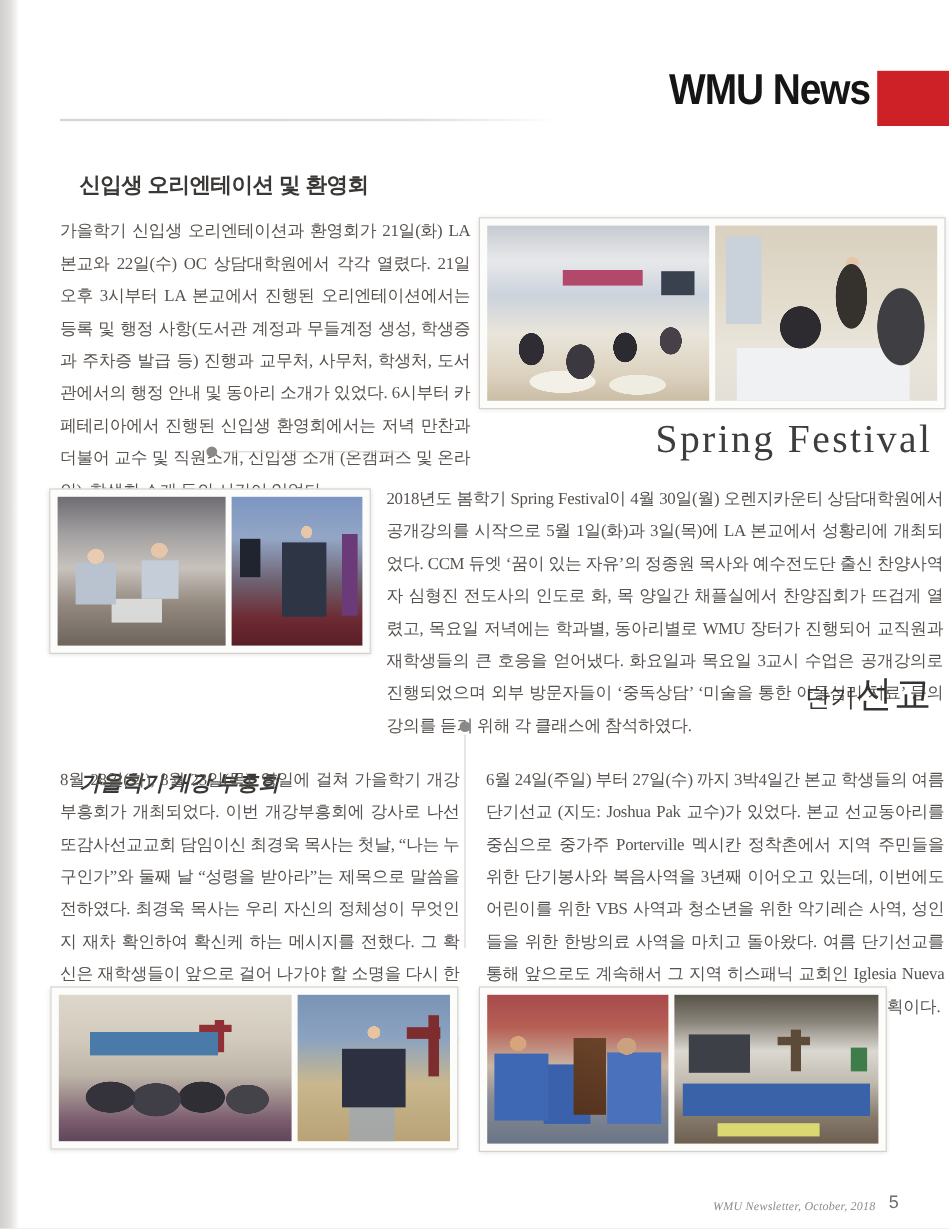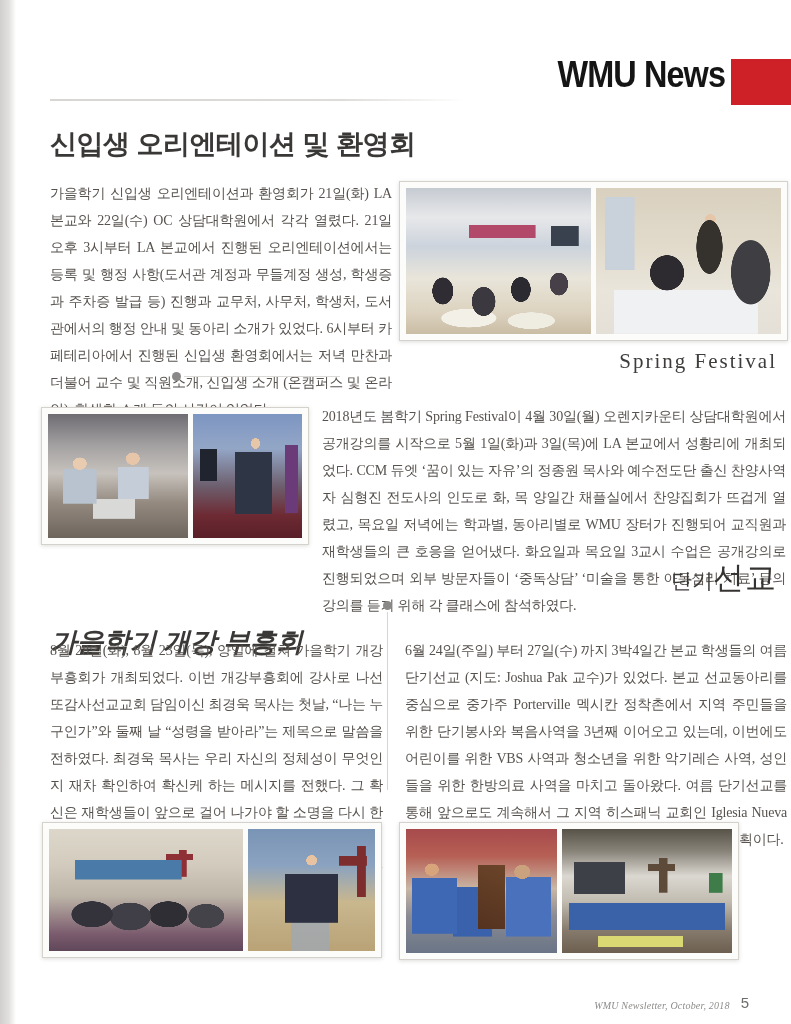--- a/index.html
+++ b/index.html
@@ -17,28 +17,28 @@
     position:absolute;top:54px;right:66px;
     font-family:"Liberation Sans","DejaVu Sans",sans-serif;
     font-weight:bold;font-size:36px;letter-spacing:-1px;color:#151515;
     transform:scaleX(.9);transform-origin:right center;white-space:nowrap;
   }
   .red-block{position:absolute;left:731px;top:59px;width:60px;height:46px;background:#ce2127;}
   .top-rule{position:absolute;left:50px;top:99px;width:415px;height:2px;
     background:linear-gradient(90deg,#d8d6d3 0%,#dedcd9 70%,rgba(230,228,225,0) 100%);}
   
   .h-gothic{
-    position:absolute;margin:0;font-family:"Liberation Sans","DejaVu Sans",sans-serif;
-    font-weight:600;color:#3a3836;font-size:27px;letter-spacing:-0.5px;white-space:nowrap;
+    position:absolute;margin:16px;font-family:"Liberation Sans","DejaVu Sans",sans-serif;
+    font-weight:600;color:#3a3836;font-size:18px;letter-spacing:-0.5px;white-space:nowrap;
   }
   .h-serif{
     position:absolute;margin:0;font-family:"Liberation Serif","DejaVu Serif",serif;
     font-weight:500;color:#3f3d3b;white-space:nowrap;
   }
-  #t-spring{top:349px;right:14px;font-size:21px;letter-spacing:2px;}
+  #t-spring{top:349px;right:14px;font-size:33px;letter-spacing:2px;}
   #t-orientation{left:50px;top:126px;}
   #t-revival{left:50px;top:624px;font-style:italic;}
   #t-mission{top:557px;right:14px;}
   #t-mission .tm-small{font-size:21px;color:#3a3836;}
   #t-mission .tm-large{font-size:31px;color:#353331;letter-spacing:1px;}
   
   .body-text{
     position:absolute;margin:0;font-size:14px;line-height:27px;color:#57524e;
     text-align:justify;letter-spacing:-0.2px;
   }

